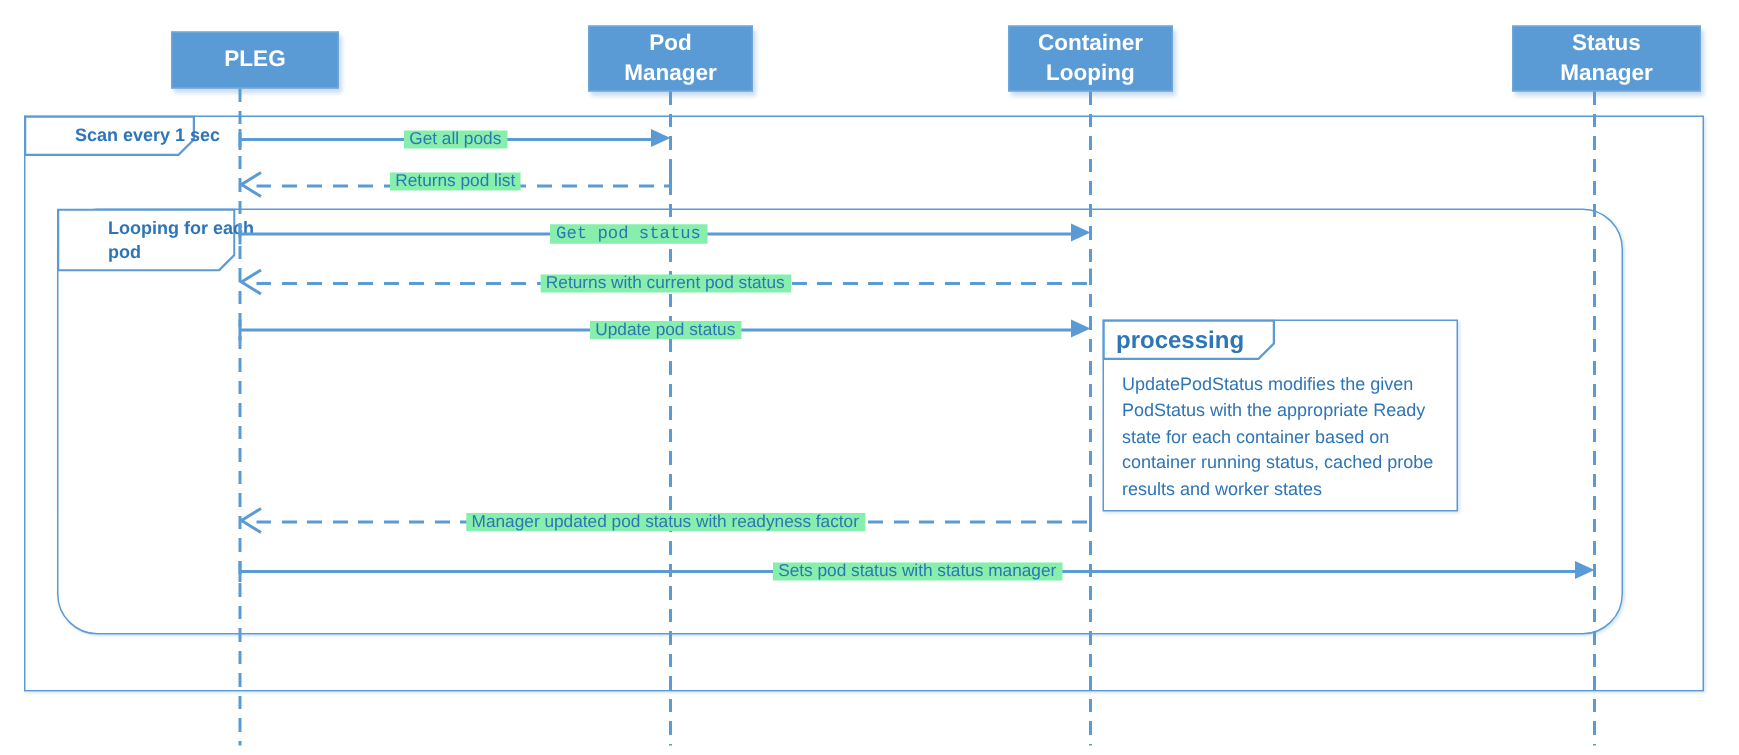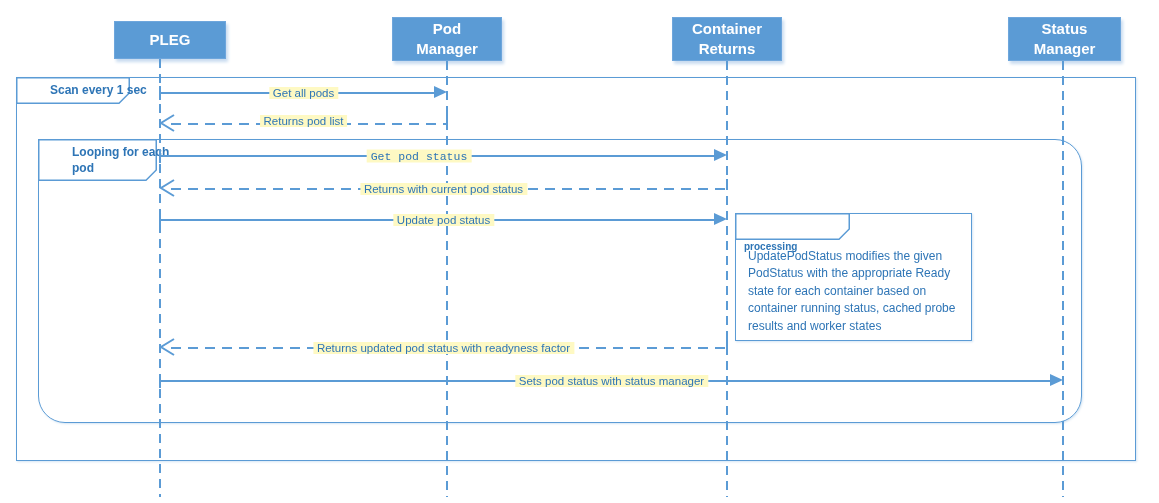--- a/index.html
+++ b/index.html
@@ -25,32 +25,32 @@
   .actor-label{
     color:var(--actorText);font-size:15px;font-weight:bold;line-height:1.35;
     text-align:center;white-space:pre-line;
   }
   .lifeline{position:absolute;width:2px;}
   .mline{position:absolute;height:2px;}
   .head{position:absolute;width:0;height:0;}
   .tick{position:absolute;width:2px;}
   .mlabel{
     position:absolute;transform:translate(-50%,-50%);
-    background:#fef9c3;padding:0 4px;white-space:nowrap;
+    background:#86efac;padding:0 4px;white-space:nowrap;
     font-size:11.5px;color:var(--text);
   }
   .note{position:absolute;border:1.5px solid var(--line);background:#fff;
     box-shadow:1px 1px 2px rgba(91,155,213,.25);box-sizing:border-box;}
   .note-body{
     position:absolute;left:4px;right:0;top:0;padding:34px 8px 0 8px;
     font-size:12px;line-height:1.45;color:var(--text);
   }
   .note-title{
     position:absolute;top:0;left:0;padding:5px 0 0 8px;
-    font-size:10px;font-weight:bold;color:var(--text);margin-top:22px;
+    font-size:16px;font-weight:bold;color:var(--text);
   }
 </style>
 </head>
 <body>
 
 <div class="scene" style="--line: #5b9bd5; --fill: #5b9bd5; --text: #2e75b6; --actorText: #ffffff;">
 
   <div class="frame" style="left: 16px; top: 77px; width: 1118px; height: 382px;">
     <svg class="tab" width="114" height="27" viewBox="0 0 114 27">
         <path d="M0.75 0.75 L 113.25 0.75 L 113.25 16 L 103 26.25 L 0.75 26.25 Z" fill="#ffffff" stroke="#5b9bd5" stroke-width="1.5"></path>
@@ -68,23 +68,23 @@
 
   <div class="actor" style="left: 114px; top: 21px; width: 112px; height: 38px;">
     <span class="actor-label">PLEG</span>
   </div>
   <div class="actor" style="left: 392px; top: 17px; width: 110px; height: 44px;">
     <span class="actor-label">Pod
 Manager</span>
   </div>
   <div class="actor" style="left: 672px; top: 17px; width: 110px; height: 44px;">
     <span class="actor-label">Container
-Returns</span>
+Looping</span>
   </div>
-  <div class="actor" style="left: 1008px; top: 17px; width: 113px; height: 44px;">
+  <div class="actor" style="left: 1008px; top: 17px; width: 126px; height: 44px;">
     <span class="actor-label">Status
 Manager</span>
   </div>
 
   <div class="note" style="left: 735px; top: 213px; width: 237px; height: 128px;">
     <div class="note-body">UpdatePodStatus modifies the given PodStatus with the appropriate Ready state for each container based on container running status, cached probe results and worker states</div>
     <svg class="tab" width="115" height="27" viewBox="0 0 115 27">
         <path d="M0.75 0.75 L 114.25 0.75 L 114.25 16 L 104 26.25 L 0.75 26.25 Z" fill="#ffffff" stroke="#5b9bd5" stroke-width="1.5"></path>
       </svg>
     <div class="note-title">processing</div>
@@ -116,18 +116,18 @@
     <div class="mlabel" style="left: 443.5px; top: 189px;">Returns with current pod status</div>
     <div class="mline" style="left: 160px; top: 219px; width: 556px; background-color: rgb(91, 155, 213);"></div>
     <div class="head" style="top: 213px; border-top: 6px solid transparent; border-bottom: 6px solid transparent; left: 714px; border-left: 13px solid rgb(91, 155, 213);"></div>
     <div class="tick" style="background: rgb(91, 155, 213); left: 159px; top: 213px; height: 14px;"></div>
     <div class="mlabel" style="left: 443.5px; top: 220px;">Update pod status</div>
     <div class="mline" style="left: 171px; top: 347px; width: 556px; background-image: repeating-linear-gradient(to right, rgb(91, 155, 213) 0px, rgb(91, 155, 213) 10px, transparent 10px, transparent 17px);"></div>
     <svg width="18" height="20" viewBox="0 0 18 20" style="position: absolute; left: 159px; top: 337px;">
       <path d="M15 2 L2 10 L15 18" fill="none" stroke="#5b9bd5" stroke-width="2"></path>
     </svg>
     <div class="tick" style="background: rgb(91, 155, 213); left: 726px; top: 338px; height: 10px;"></div>
-    <div class="mlabel" style="left: 443.5px; top: 348px;">Returns updated pod status with readyness factor</div>
+    <div class="mlabel" style="left: 443.5px; top: 348px;">Manager updated pod status with readyness factor</div>
     <div class="mline" style="left: 160px; top: 380px; width: 892px; background-color: rgb(91, 155, 213);"></div>
     <div class="head" style="top: 374px; border-top: 6px solid transparent; border-bottom: 6px solid transparent; left: 1050px; border-left: 13px solid rgb(91, 155, 213);"></div>
     <div class="tick" style="background: rgb(91, 155, 213); left: 159px; top: 374px; height: 14px;"></div>
     <div class="mlabel" style="left: 611.5px; top: 381px;">Sets pod status with status manager</div>
   </div>
 
 </body></html>

